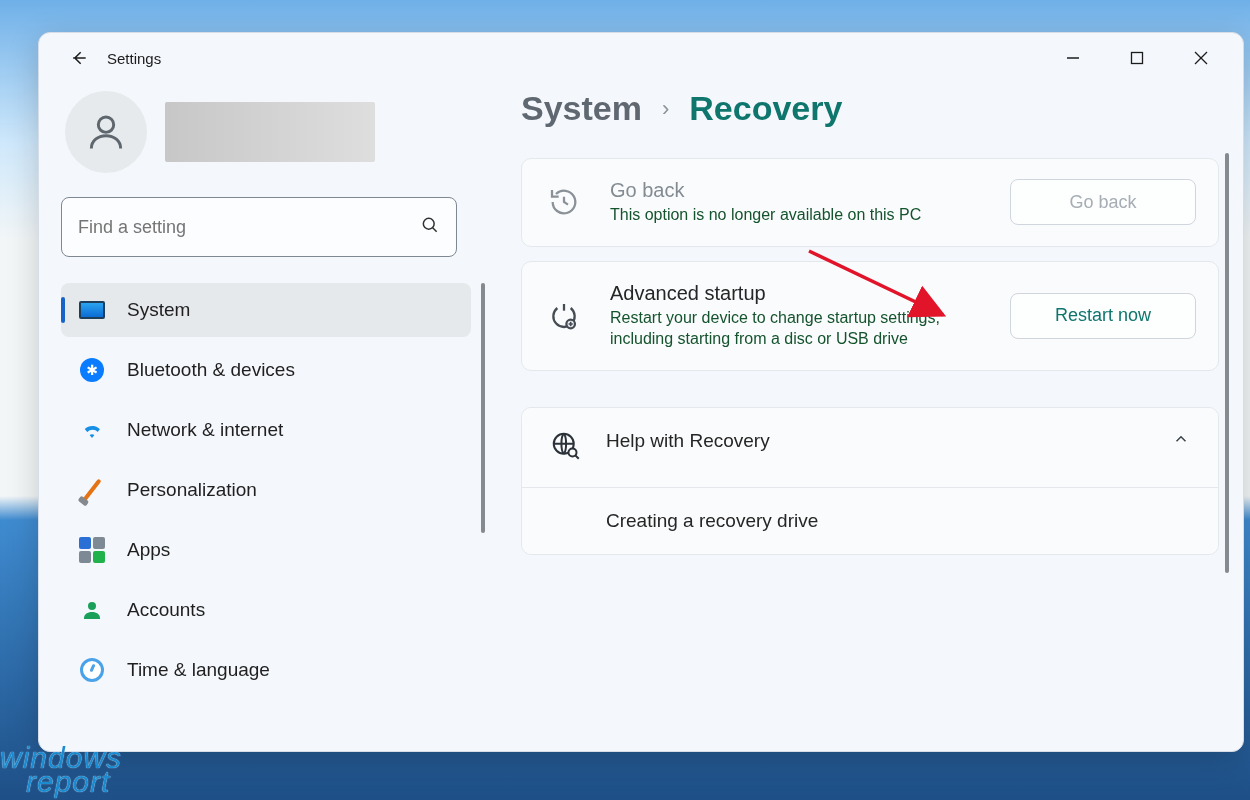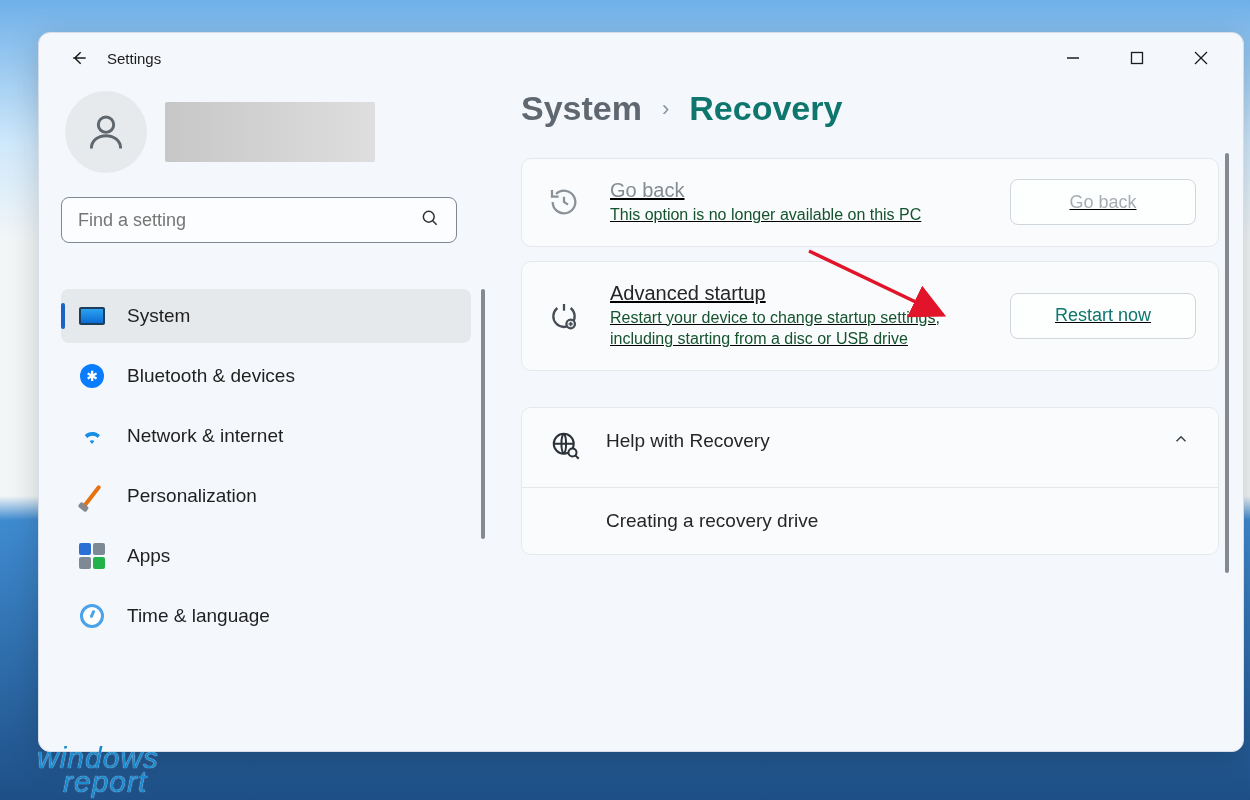--- a/index.html
+++ b/index.html
@@ -62,26 +62,26 @@
     display: flex; align-items: center; justify-content: center;
   }
   .avatar svg { width: 44px; height: 44px; }
   .name-redacted {
     width: 210px; height: 60px;
     background: linear-gradient(90deg,#c7c7c7,#dedede);
     border-radius: 2px;
   }
   .search {
     position: relative;
-    width: 396px; height: 46px;
+    width: 396px; height: 60px;
     border: 1px solid #7d8893;
     border-radius: 8px;
     background: #fcfdfe;
     display: flex; align-items: center;
-    margin-bottom: 46px;
+    margin-bottom: 26px;
   }
   .search input {
     flex: 1; border: none; outline: none; background: transparent;
     padding: 0 16px; font-size: 18px; color: #2f2f2f;
   }
   .search .mag { padding-right: 16px; color: #303030; }
 
   .nav-wrap { position: relative; flex: 1; }
   .nav-rail {
     position: absolute; right: -14px; top: 0;
@@ -143,21 +143,20 @@
   .bc-current { color: #0f766e; font-weight: 700; }
 
   .card {
     background: #fafbfc;
     border: 1px solid #e4e8ed;
     border-radius: 10px;
     padding: 20px 22px;
     display: flex; align-items: center;
     gap: 26px;
     margin-bottom: 14px;
-    text-decoration: underline;
   }
   .card .c-icon { width: 40px; color: #555e67; flex-shrink:0; display:flex;justify-content:center; }
   .card .c-text { flex: 1; min-width: 0; }
   .card .c-title { font-size: 20px; color: #262626; }
   .card .c-desc { font-size: 16px; color: #14532d; margin-top: 2px; line-height:1.35; }
   .card.disabled .c-title { color: #848c93; }
   .pbtn {
     min-width: 186px; height: 46px;
     border: 1px solid #d0d6dd;
     background: #fdfefe;
@@ -189,21 +188,20 @@
   .arrow {
     position: absolute; pointer-events: none;
   }
 
   .watermark {
     position:absolute; left:0; bottom:6px;
     font-size:30px; line-height:.8;
     color:#1b8bd1; font-style:italic; font-weight:300;
     letter-spacing:1px;
     text-shadow:0 0 1px #fff;
-    margin-left:37px;
   }
   .watermark b { display:block; font-weight:400; margin-left:26px; font-style:italic; }
 </style>
 </head>
 <body>
 
 <div class="desktop">
 
   <div class="window">
 
@@ -286,20 +284,29 @@
           <div class="nav-item">
             <span class="nav-icon">
                 <span class="ic-apps">
                   <span></span>
                   <span></span>
                   <span></span>
                   <span></span>
                 </span>
               </span>
             <span>Apps</span>
+          </div>
+          <div class="nav-item">
+            <span class="nav-icon ic-acct">
+              <svg width="24" height="24" viewBox="0 0 24 24" fill="#1aa05a">
+                  <circle cx="12" cy="8" r="4"></circle>
+                  <path d="M4 20c0-3.8 3.6-6 8-6s8 2.2 8 6v1H4v-1z"></path>
+                </svg>
+            </span>
+            <span>Accounts</span>
           </div>
           <div class="nav-item">
             <span class="nav-icon">
                 <span class="ic-time"></span>
               </span>
             <span>Time &amp; language</span>
           </div>
           <div class="nav-rail"></div>
         </div>
       </aside>

